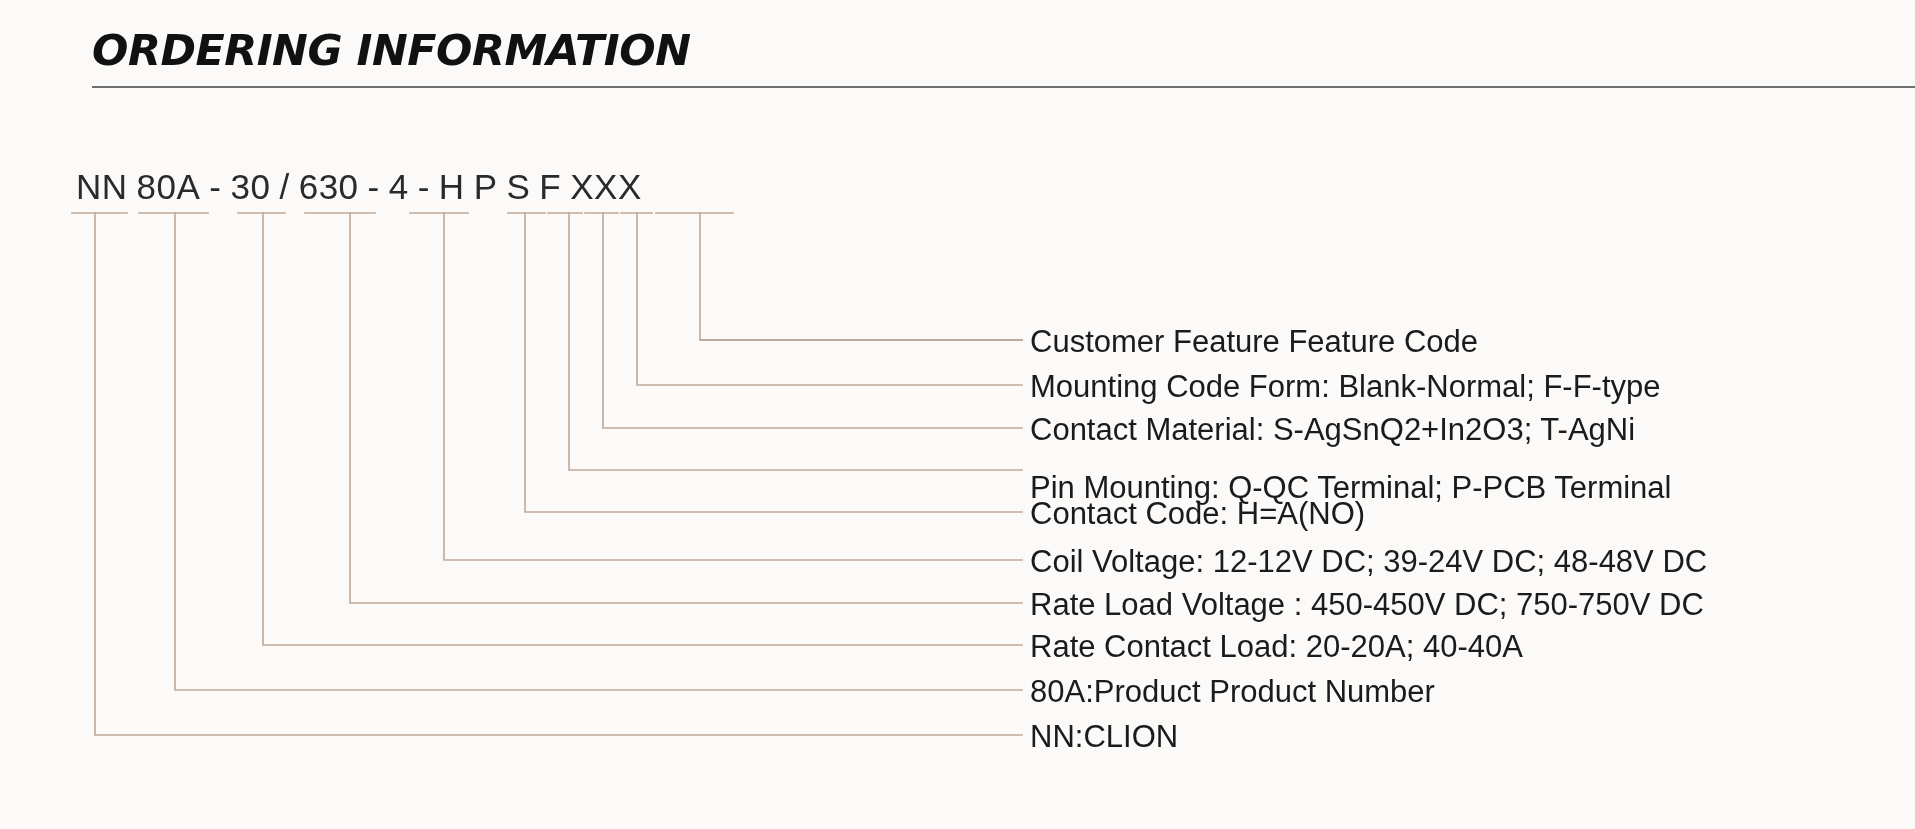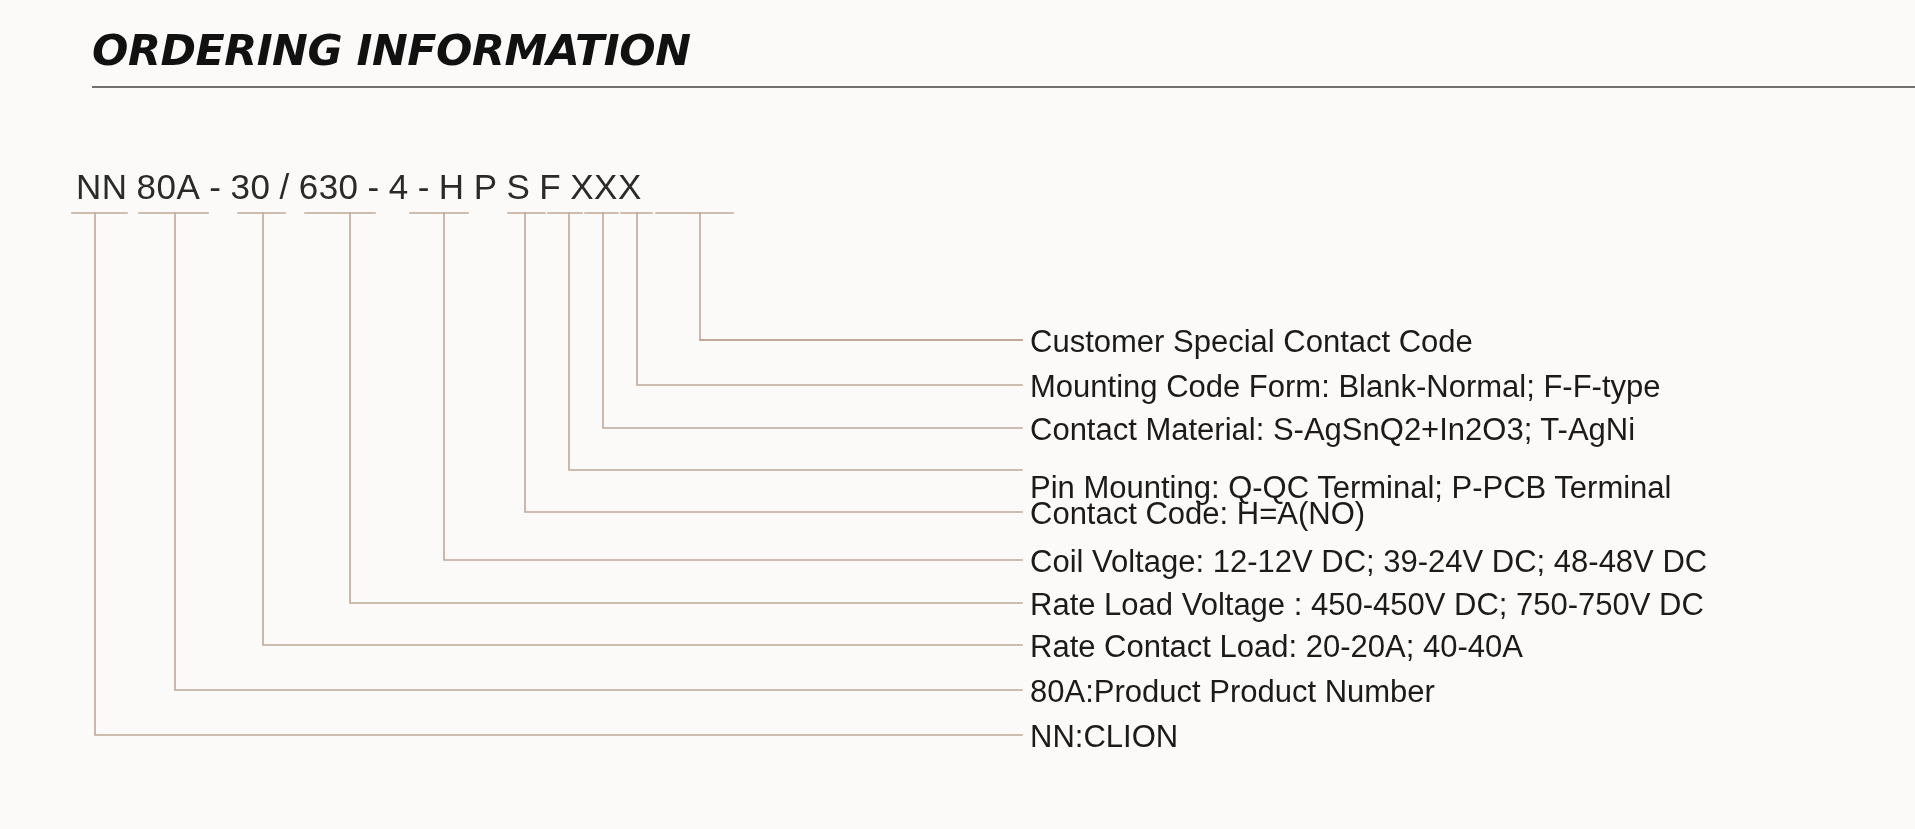--- a/index.html
+++ b/index.html
@@ -159,21 +159,21 @@
     <polyline points="175,213 175,690 1022,690"></polyline>
 
     <polyline points="95,213 95,735 1022,735"></polyline>
   </g>
 
   <g stroke="#c0a898" stroke-width="1.6" fill="none">
     <line x1="700" y1="340" x2="1022" y2="340"></line>
   </g>
 </svg>
 
-<div class="desc" style="left:1030px; top:326px;">Customer Special Contact Code</div>
+<div class="desc" style="left:1030px; top:326px;">Customer Feature Feature Code</div>
 
 <div class="desc" style="left:1030px; top:371px;">Mounting Code Form: Blank-Normal; F-F-type</div>
 
 <div class="desc" style="left:1030px; top:414px;">Contact Material: S-AgSnQ2+In2O3; T-AgNi</div>
 
 <div class="desc" style="left:1030px; top:472px;">Pin Mounting: Q-QC Terminal; P-PCB Terminal</div>
 
 <div class="desc" style="left:1030px; top:498px;">Contact Code: H=A(NO)</div>
 
 <div class="desc" style="left:1030px; top:546px;">Coil Voltage: 12-12V DC; 39-24V DC; 48-48V DC</div>

